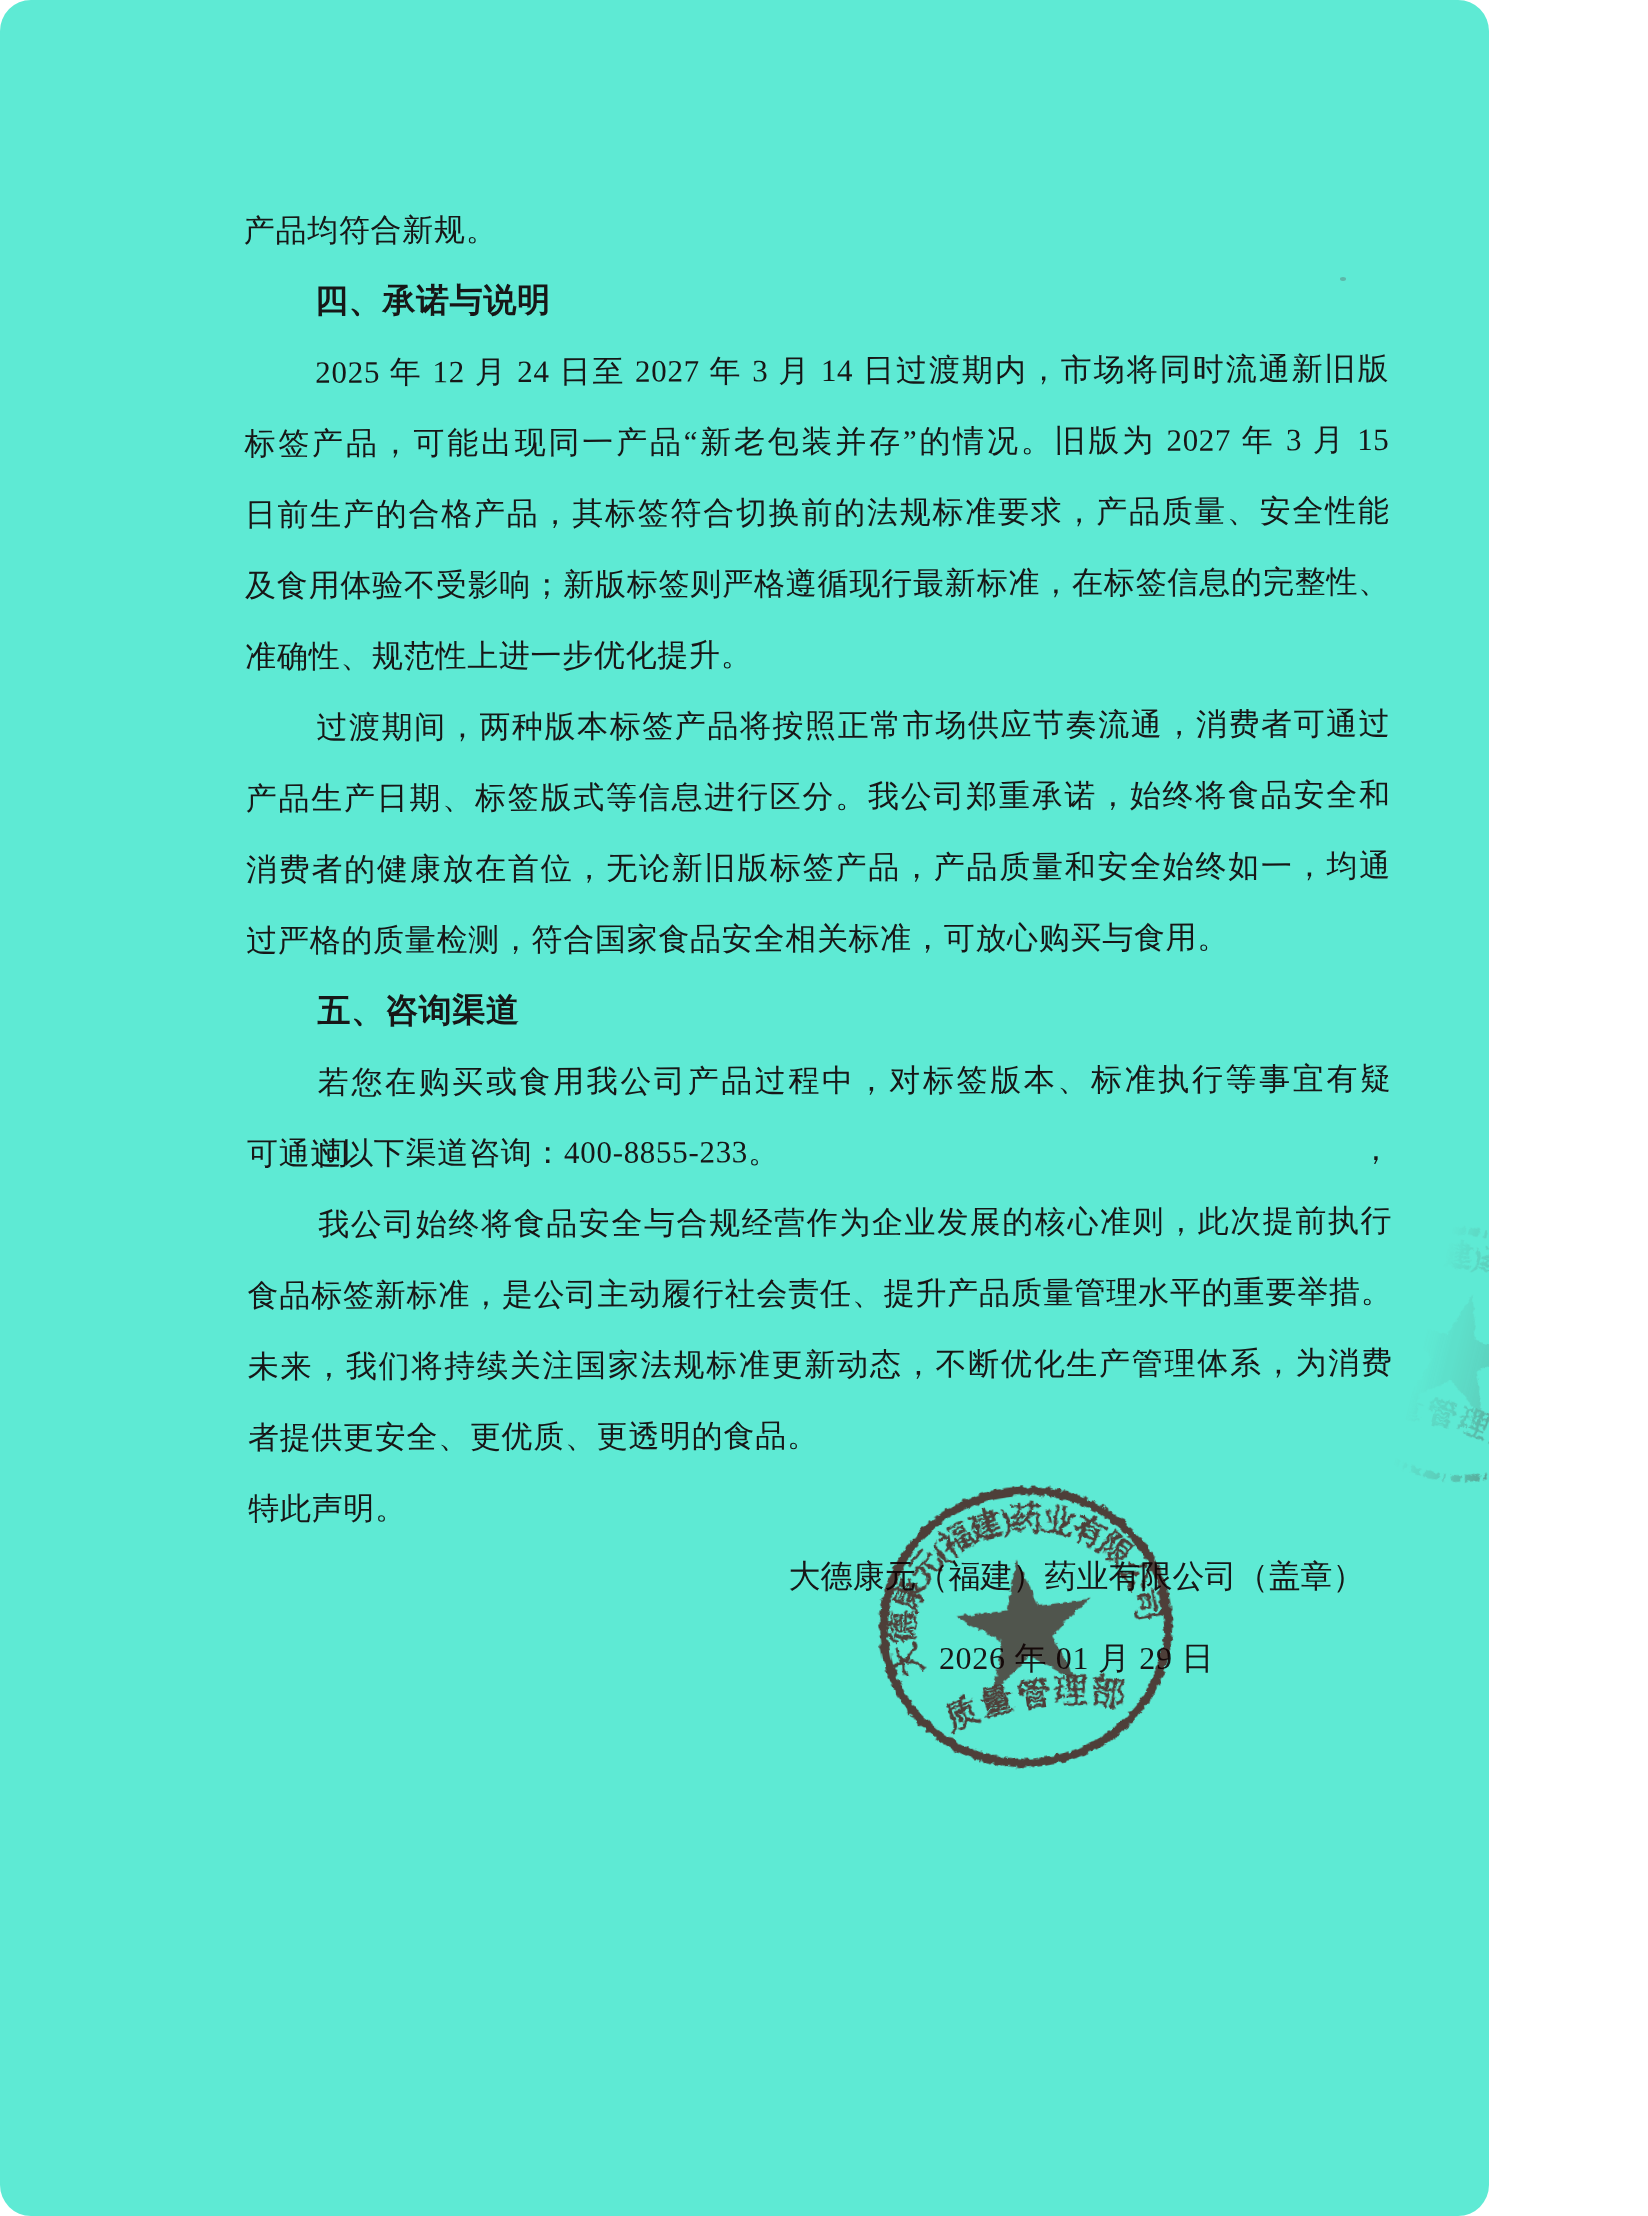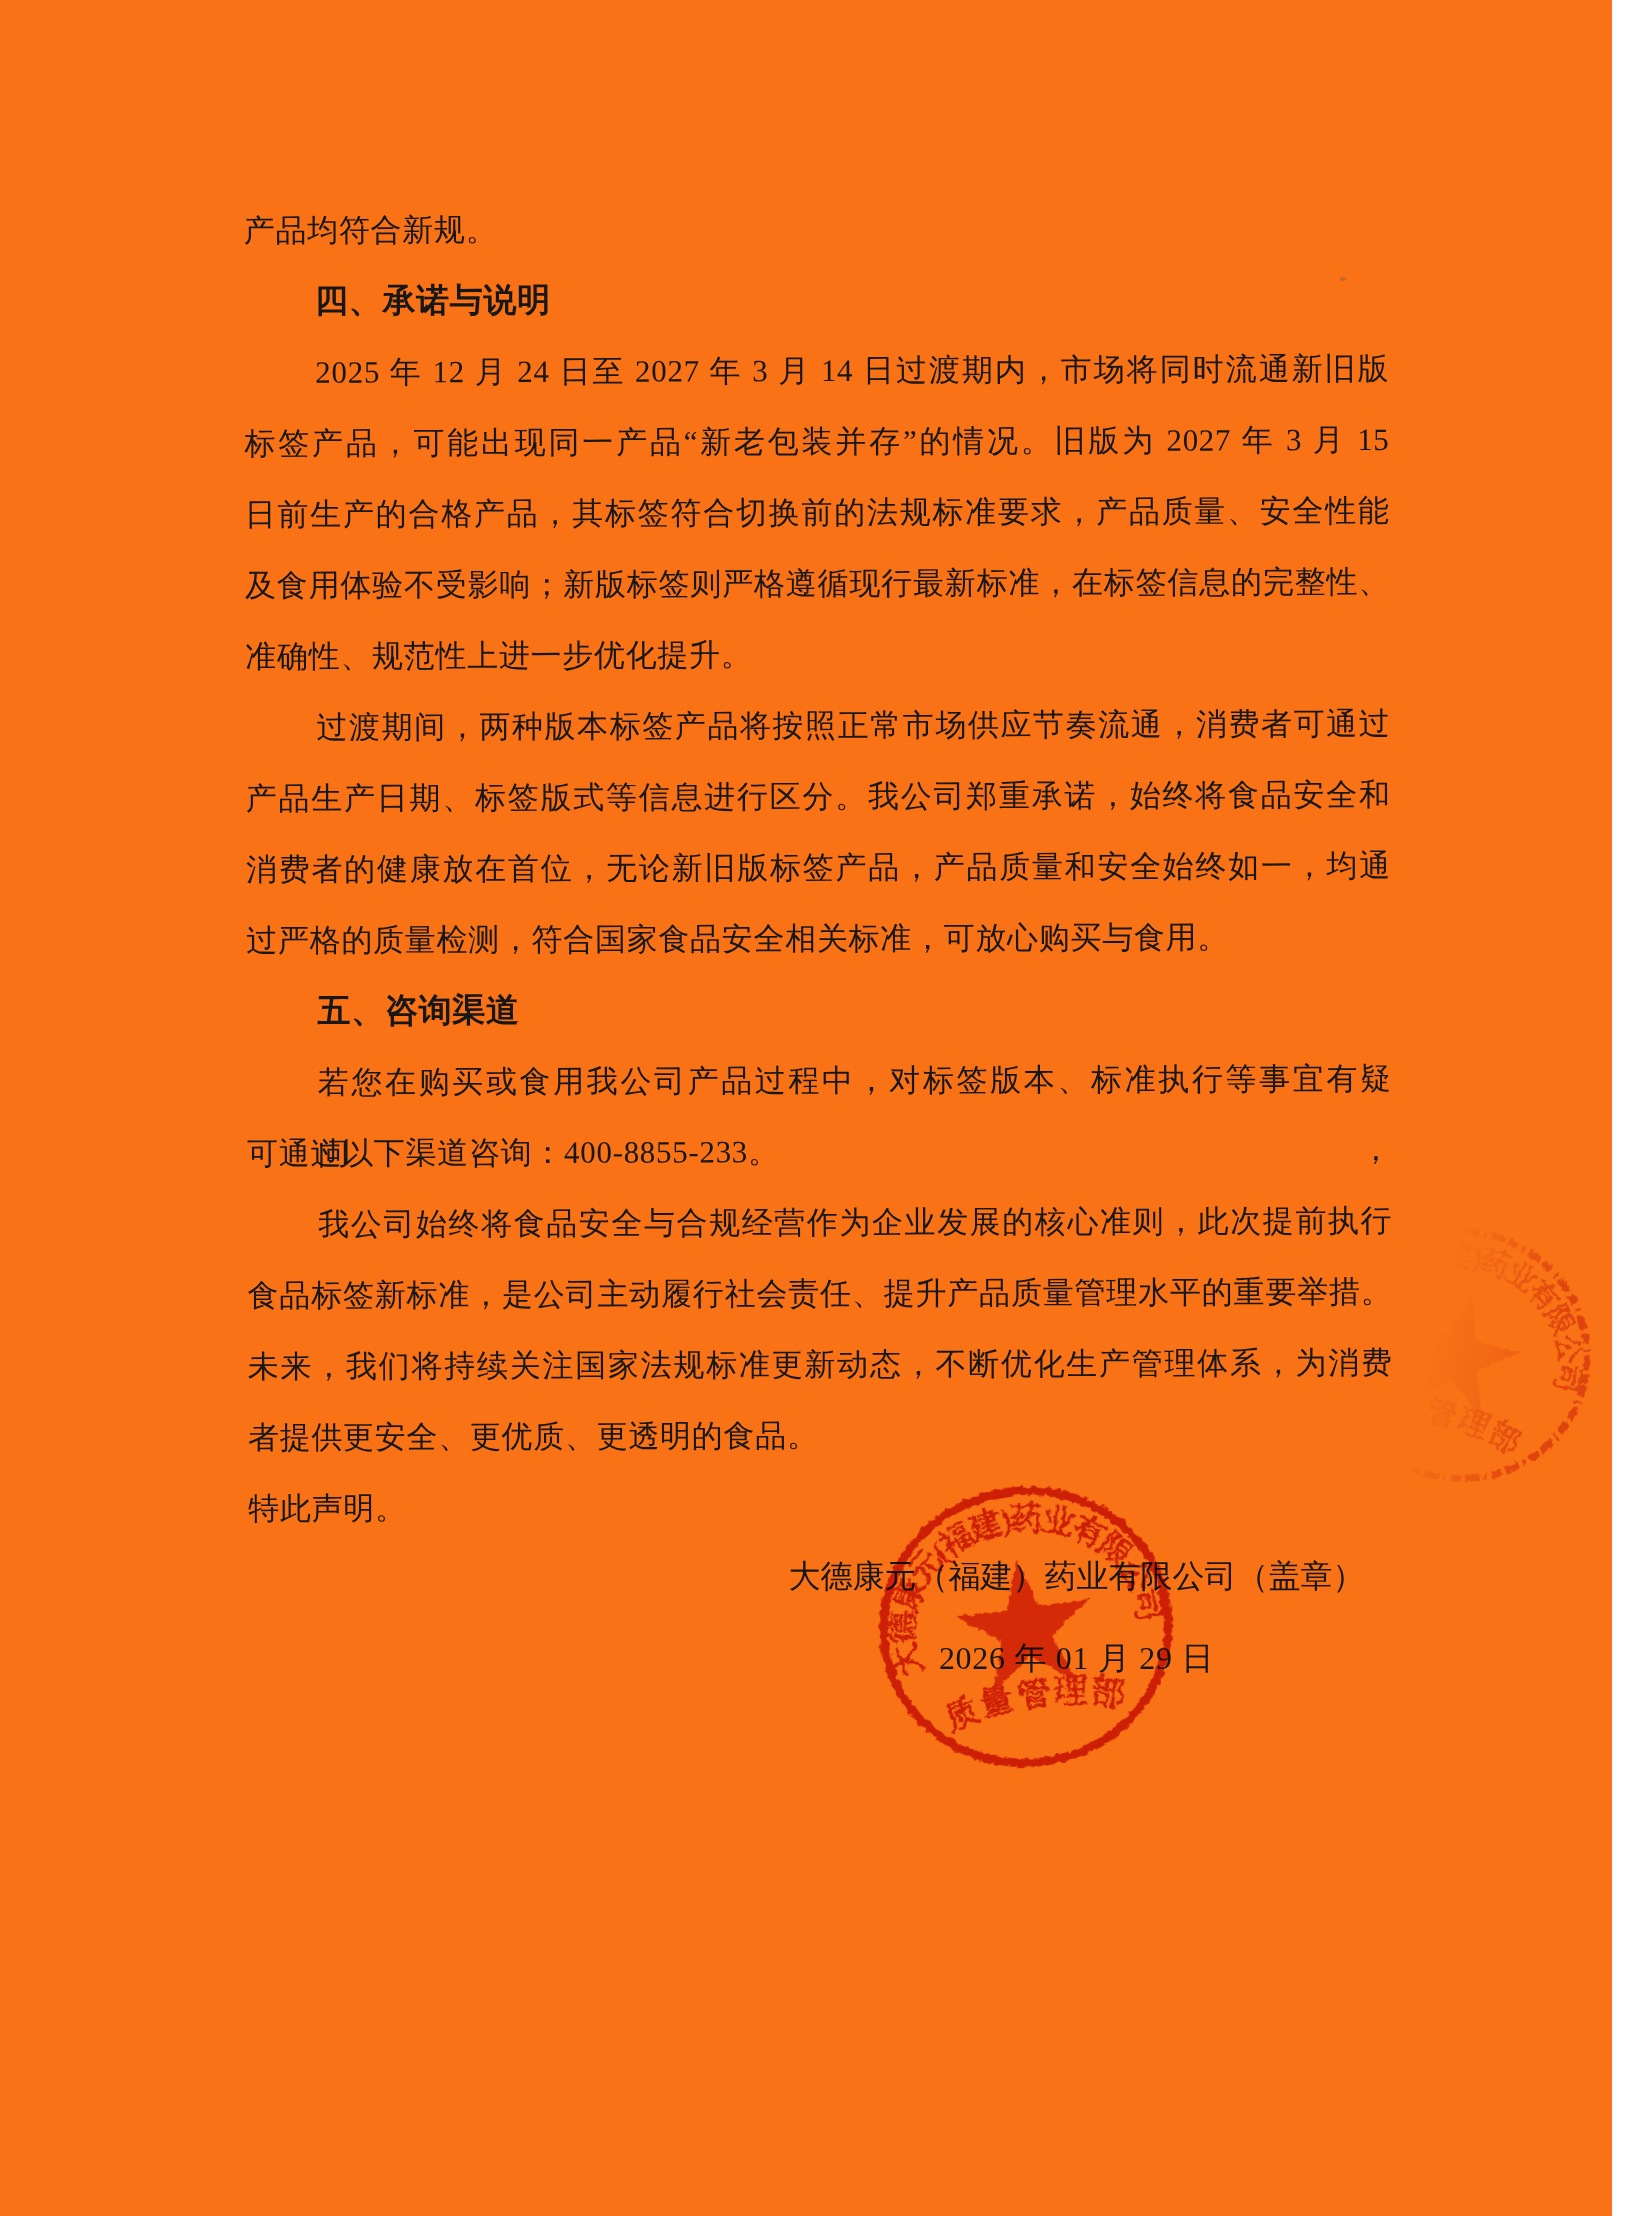--- a/index.html
+++ b/index.html
@@ -1,22 +1,23 @@
 <!DOCTYPE html>
 <html style="font-size:11.3px"><head>
 <meta charset="utf-8">
 <style>
   html,body{margin:0;padding:0;background:#ffffff;}
   .page{
     position:relative;
-    width:1612px;height:2216px;
-    background:#f97316;
+    width:1489px;height:2216px;
+    background:#5eead4;
     overflow:hidden;
     font-family:"Liberation Serif","DejaVu Serif",serif;
     color:#171717;
+    border-radius:31px;
   }
   .body-text{
     position:absolute;left:246px;top:193px;width:1145px;
     transform:rotate(-0.2deg);
   }
   .ln{
     height:71px;line-height:71px;
     font-size:31px;
     letter-spacing:0.7px;
     text-align:left;

